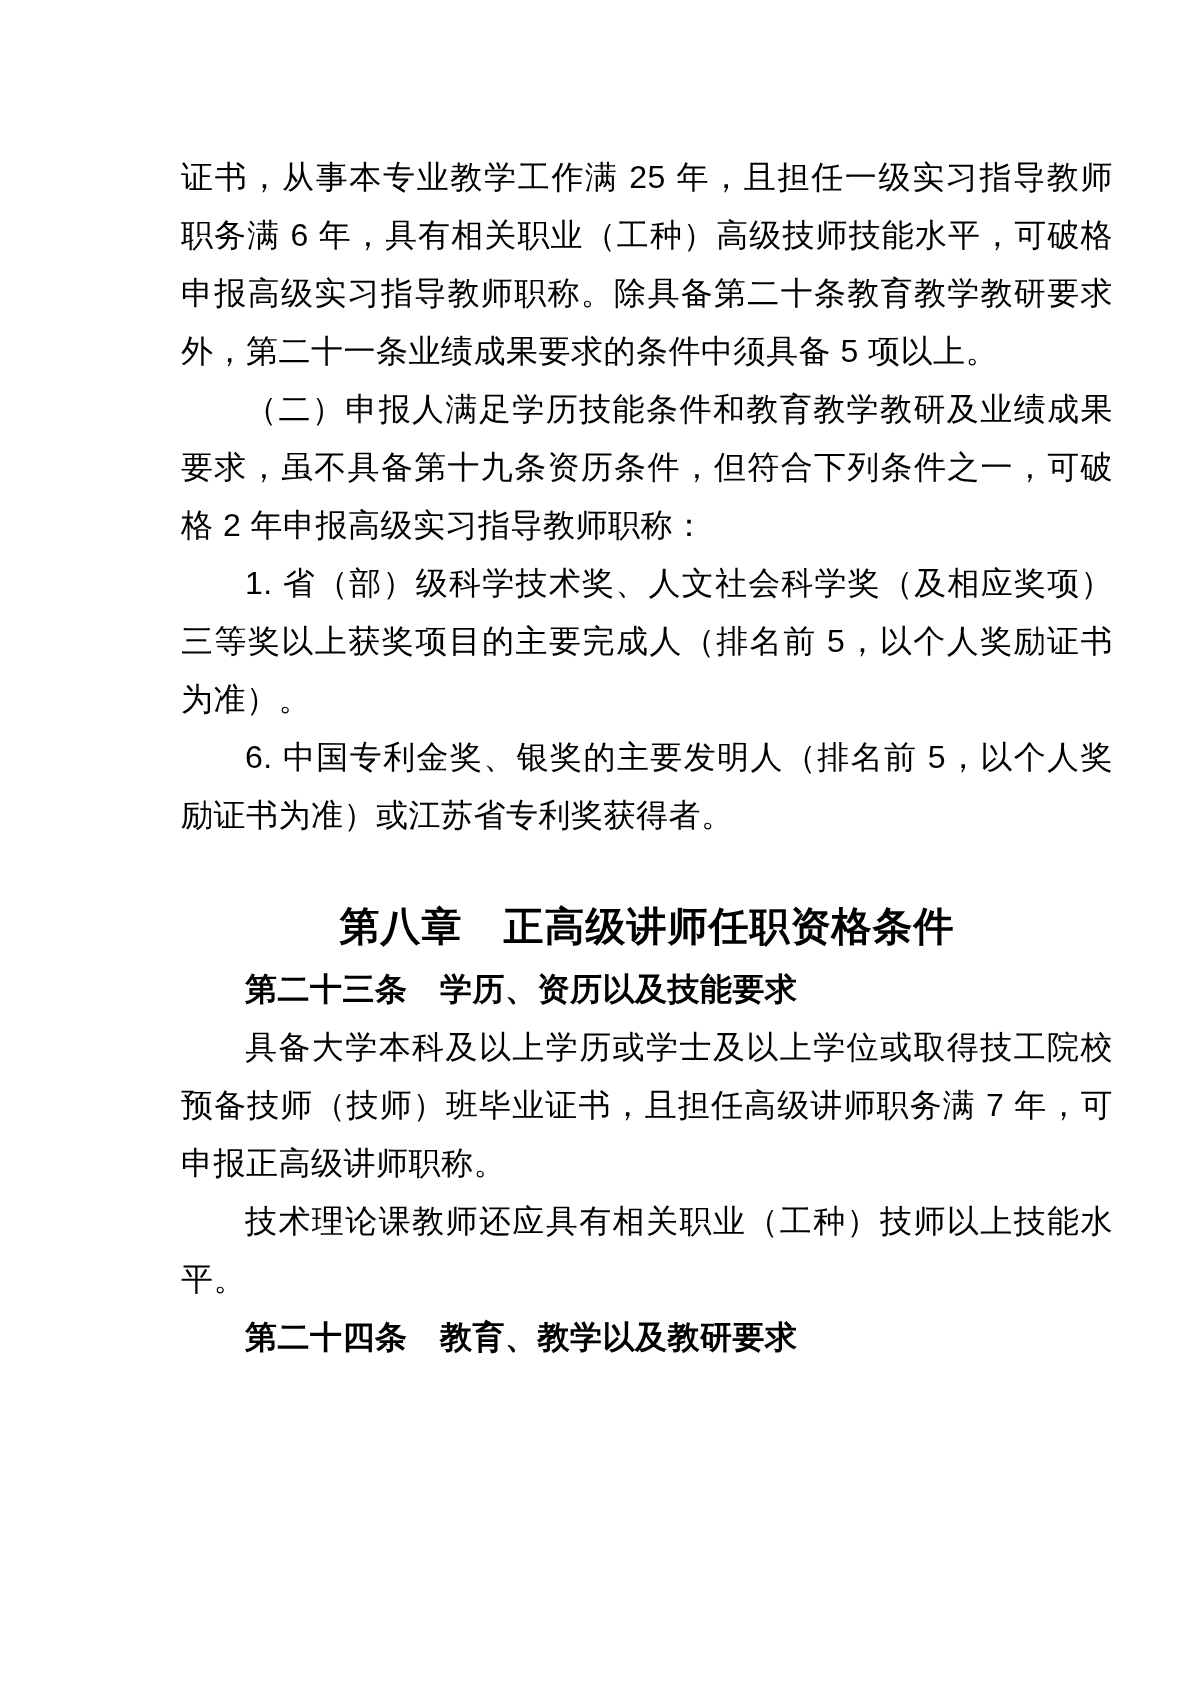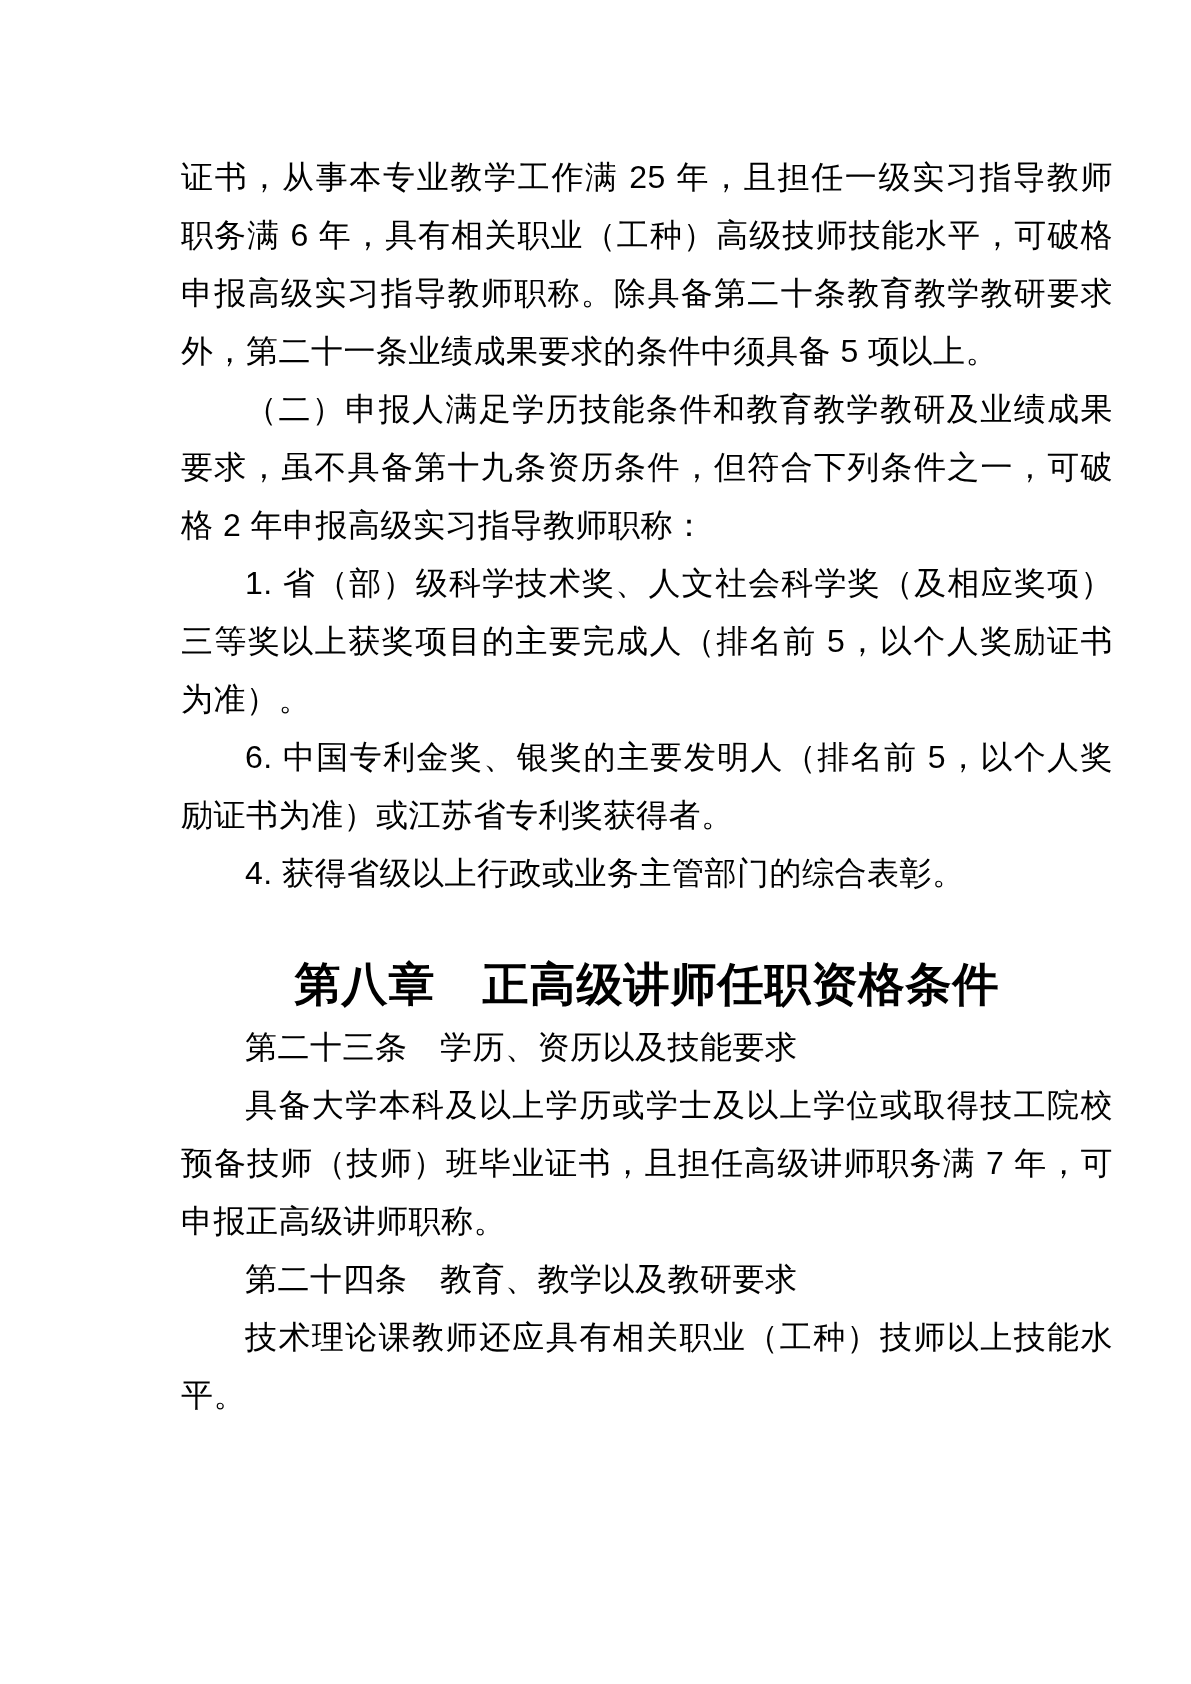--- a/index.html
+++ b/index.html
@@ -24,38 +24,37 @@
     line-height: 58px;
     text-align: justify;
     text-justify: inter-ideograph;
     letter-spacing: 0.5px;
     word-break: normal;
   }
   .ind {
     text-indent: 64px;
   }
   .sec {
-    font-weight: 400;
+    font-weight: 700;
   }
   .chapter {
     margin: 48px 0 0 0;
-    font-size: 46px;
+    font-size: 40px;
     line-height: 68px;
     font-weight: 700;
     text-align: center;
     letter-spacing: 1px;
   }
 </style>
 </head>
 <body>
 
 <div class="page">
   <p class="para">证书，从事本专业教学工作满 25 年，且担任一级实习指导教师职务满 6 年，具有相关职业（工种）高级技师技能水平，可破格申报高级实习指导教师职称。除具备第二十条教育教学教研要求外，第二十一条业绩成果要求的条件中须具备 5 项以上。</p>
   <p class="para ind">（二）申报人满足学历技能条件和教育教学教研及业绩成果要求，虽不具备第十九条资历条件，但符合下列条件之一，可破格 2 年申报高级实习指导教师职称：</p>
   <p class="para ind">1. 省（部）级科学技术奖、人文社会科学奖（及相应奖项）三等奖以上获奖项目的主要完成人（排名前 5，以个人奖励证书为准）。</p>
   <p class="para ind">6. 中国专利金奖、银奖的主要发明人（排名前 5，以个人奖励证书为准）或江苏省专利奖获得者。</p>
-  <p class="para ind">4. 获得省级以上行政或业务主管部门的综合表彰。</p>
   <p class="chapter">第八章　正高级讲师任职资格条件</p>
   <p class="para ind sec">第二十三条　学历、资历以及技能要求</p>
   <p class="para ind">具备大学本科及以上学历或学士及以上学位或取得技工院校预备技师（技师）班毕业证书，且担任高级讲师职务满 7 年，可申报正高级讲师职称。</p>
+  <p class="para ind">技术理论课教师还应具有相关职业（工种）技师以上技能水平。</p>
   <p class="para ind sec">第二十四条　教育、教学以及教研要求</p>
-  <p class="para ind">技术理论课教师还应具有相关职业（工种）技师以上技能水平。</p>
 </div>
 
 </body></html>

